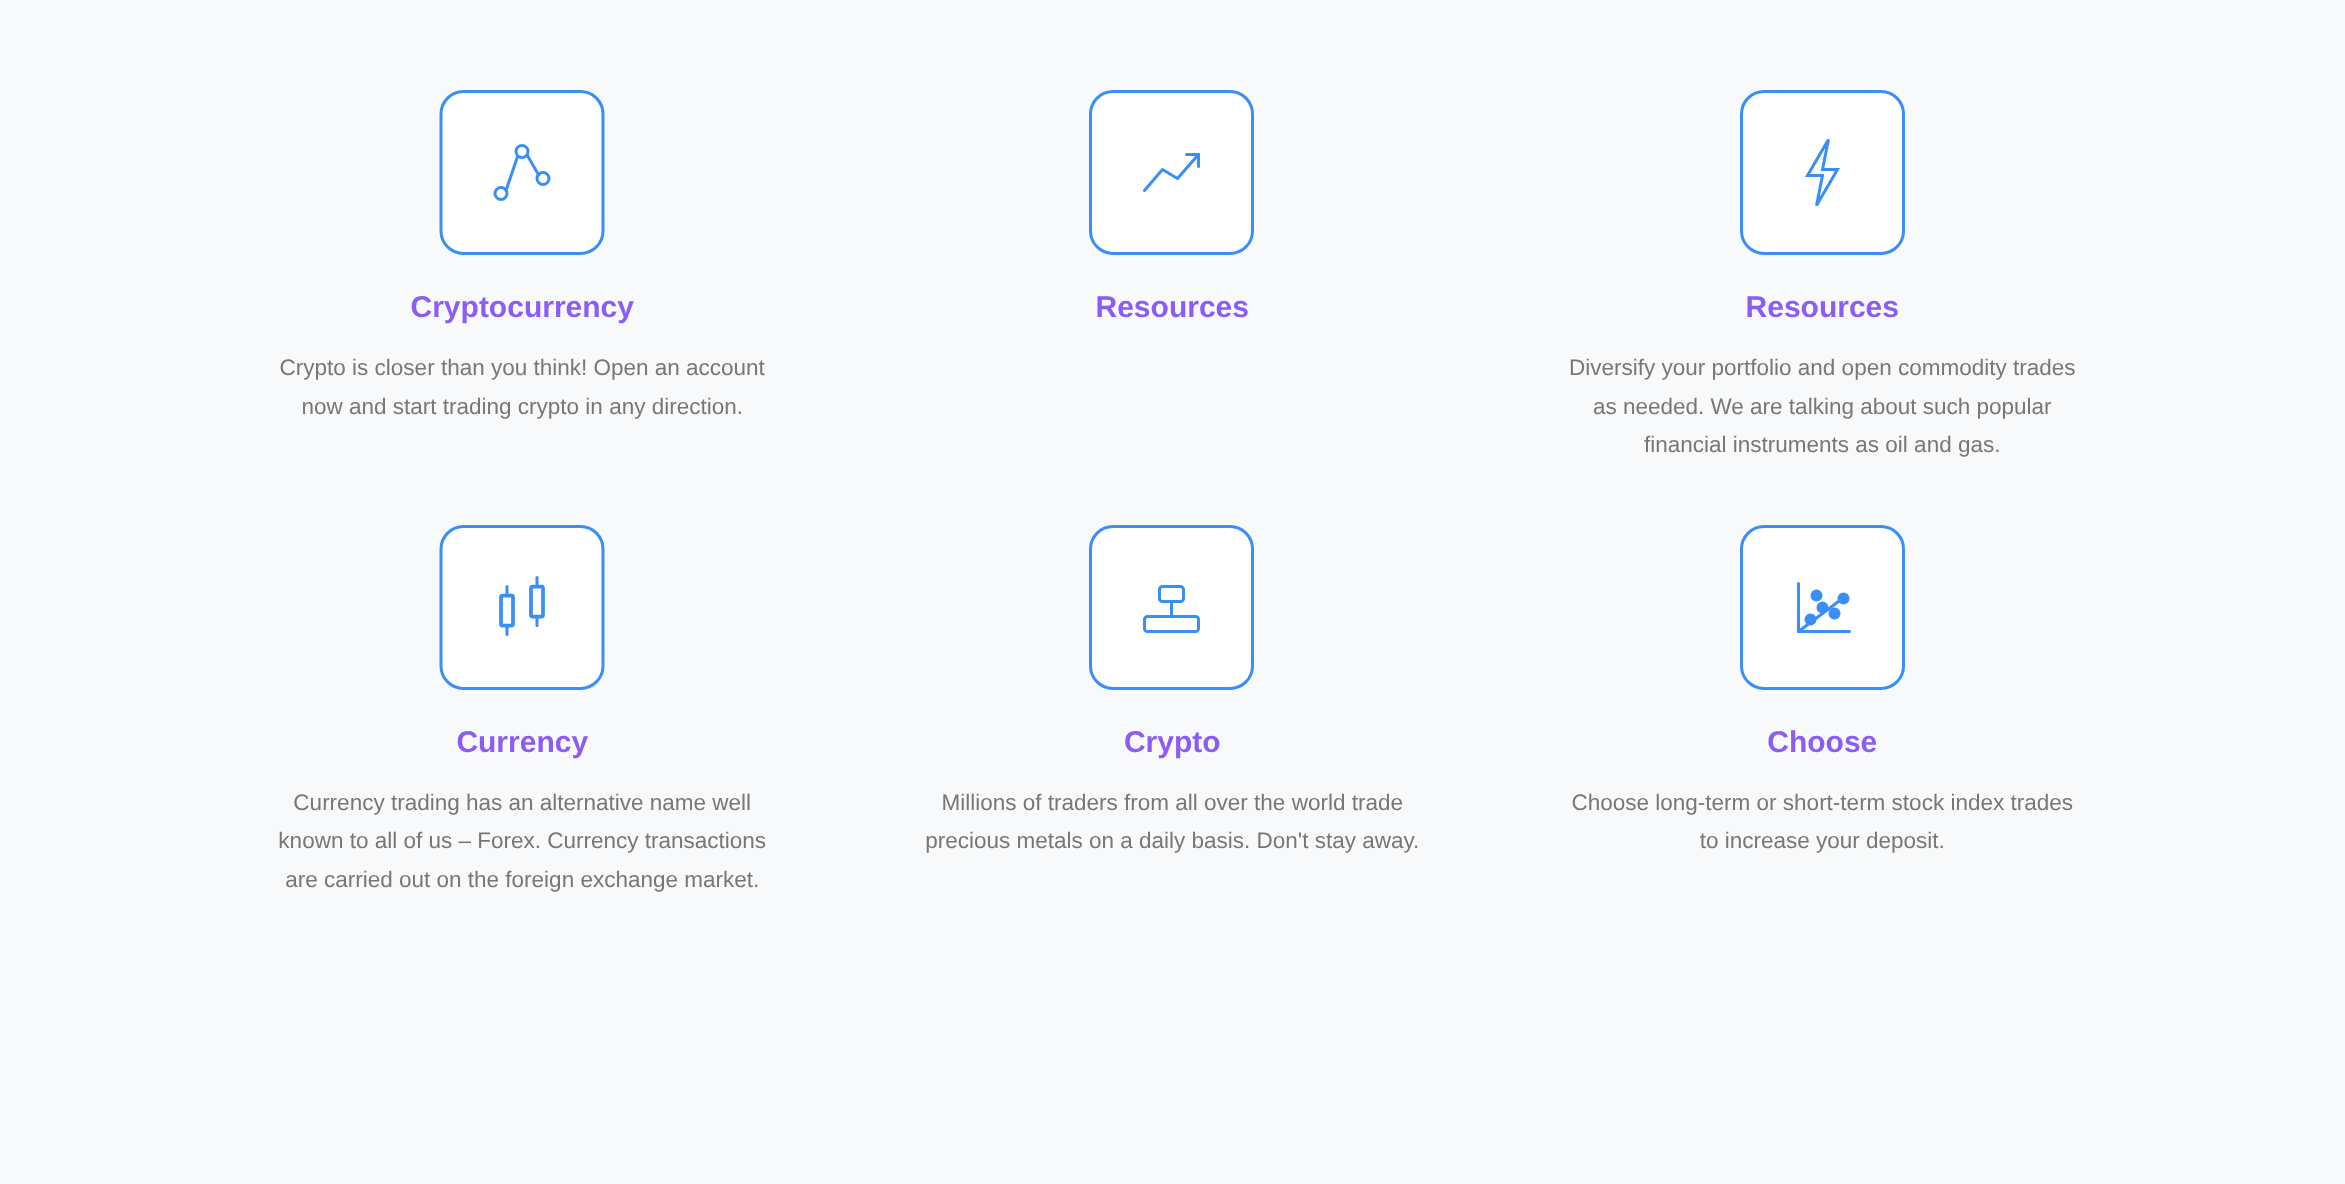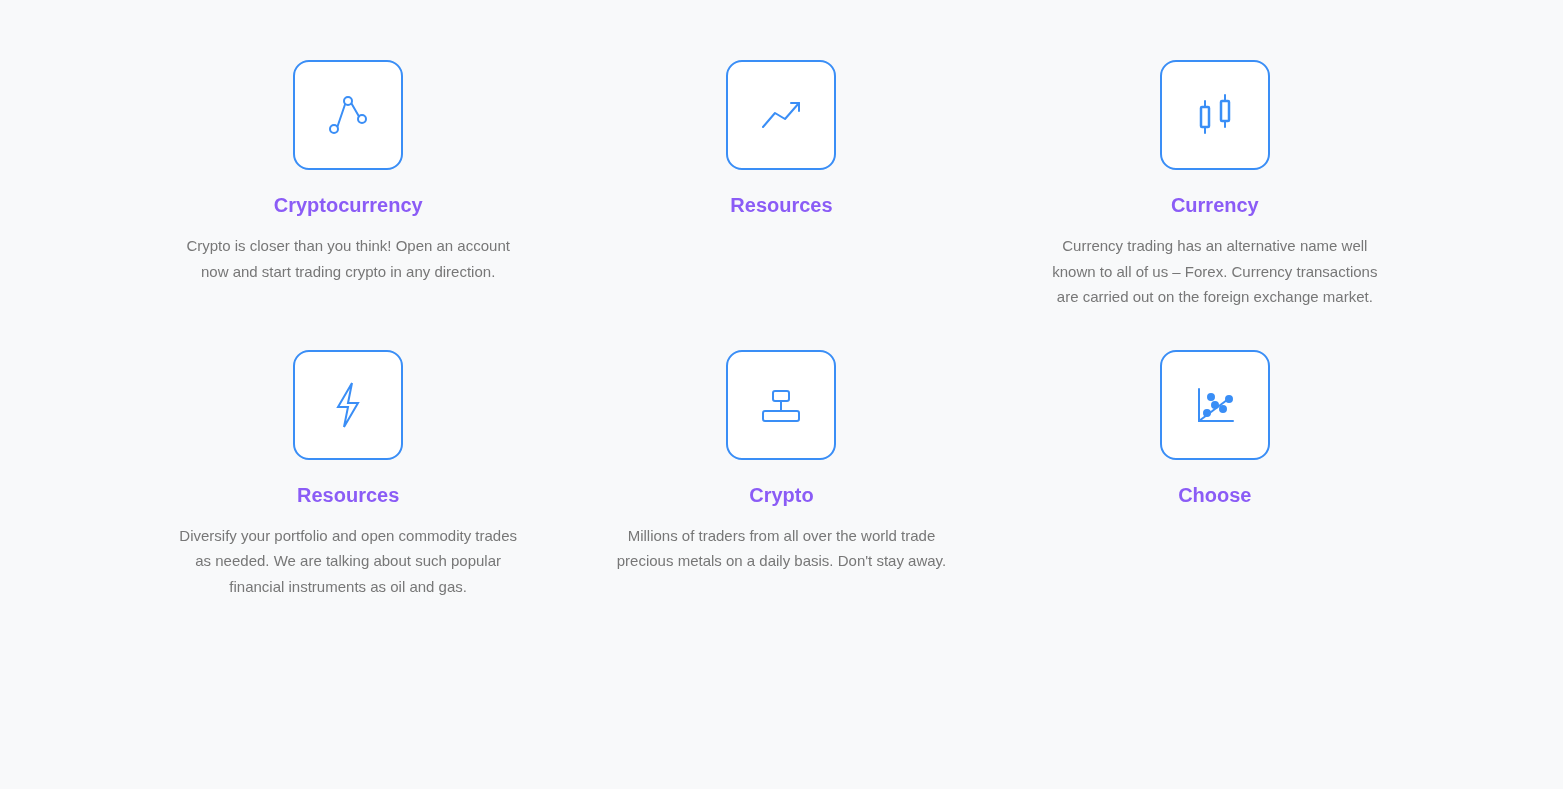--- a/index.html
+++ b/index.html
@@ -74,40 +74,40 @@
     <div class="icon-box">
       <svg viewBox="0 0 56 56" stroke="#3a8ef6" stroke-width="2.5" fill="none" stroke-linecap="round" stroke-linejoin="round">
         <polyline points="10,40 22,26 32,32 46,16"></polyline>
         <polyline points="38,16 46,16 46,24"></polyline>
       </svg>
     </div>
     <div class="card-title">Resources</div>
   </div>
     <div class="card">
     <div class="icon-box">
+      <svg viewBox="0 0 56 56" fill="#3a8ef6" stroke="none">
+        <polygon points="32,6 18,30 28,30 24,50 38,26 28,26"></polygon>
+      </svg>
+    </div>
+    <div class="card-title">Resources</div>
+    <div class="card-desc">Diversify your portfolio and open commodity trades as needed. We are talking about such popular financial instruments as oil and gas.</div>
+  </div>
+    <div class="card">
+    <div class="icon-box">
       <svg viewBox="0 0 56 56" stroke="#3a8ef6" stroke-width="2.5" fill="none" stroke-linecap="round">
         <rect x="14" y="20" width="8" height="20" rx="1" stroke="#3a8ef6" stroke-width="2.5"></rect>
         <rect x="34" y="14" width="8" height="20" rx="1" stroke="#3a8ef6" stroke-width="2.5"></rect>
         <line x1="18" y1="14" x2="18" y2="20"></line>
         <line x1="18" y1="40" x2="18" y2="46"></line>
         <line x1="38" y1="8" x2="38" y2="14"></line>
         <line x1="38" y1="34" x2="38" y2="40"></line>
       </svg>
     </div>
     <div class="card-title">Currency</div>
     <div class="card-desc">Currency trading has an alternative name well known to all of us – Forex. Currency transactions are carried out on the foreign exchange market.</div>
-  </div>
-    <div class="card">
-    <div class="icon-box">
-      <svg viewBox="0 0 56 56" fill="#3a8ef6" stroke="none">
-        <polygon points="32,6 18,30 28,30 24,50 38,26 28,26"></polygon>
-      </svg>
-    </div>
-    <div class="card-title">Resources</div>
-    <div class="card-desc">Diversify your portfolio and open commodity trades as needed. We are talking about such popular financial instruments as oil and gas.</div>
   </div>
     <div class="card">
     <div class="icon-box">
       <svg viewBox="0 0 56 56" stroke="#3a8ef6" stroke-width="2.2" fill="none" stroke-linecap="round" stroke-linejoin="round">
         <rect x="20" y="14" width="16" height="10" rx="2"></rect>
         <rect x="10" y="34" width="36" height="10" rx="2"></rect>
         <line x1="28" y1="24" x2="28" y2="34"></line>
         <line x1="18" y1="34" x2="20" y2="34"></line>
         <line x1="38" y1="34" x2="36" y2="34"></line>
       </svg>
@@ -122,14 +122,15 @@
         <line x1="12" y1="44" x2="46" y2="44"></line>
         <circle cx="20" cy="36" r="3" fill="#3a8ef6"></circle>
         <circle cx="28" cy="28" r="3" fill="#3a8ef6"></circle>
         <circle cx="36" cy="32" r="3" fill="#3a8ef6"></circle>
         <circle cx="42" cy="22" r="3" fill="#3a8ef6"></circle>
         <circle cx="24" cy="20" r="3" fill="#3a8ef6"></circle>
         <line x1="12" y1="44" x2="44" y2="20"></line>
       </svg>
     </div>
     <div class="card-title">Choose</div>
+    <div class="card-desc">Choose long-term or short-term stock index trades to increase your deposit.</div>
   </div>
   </div>
 
 </body></html>

